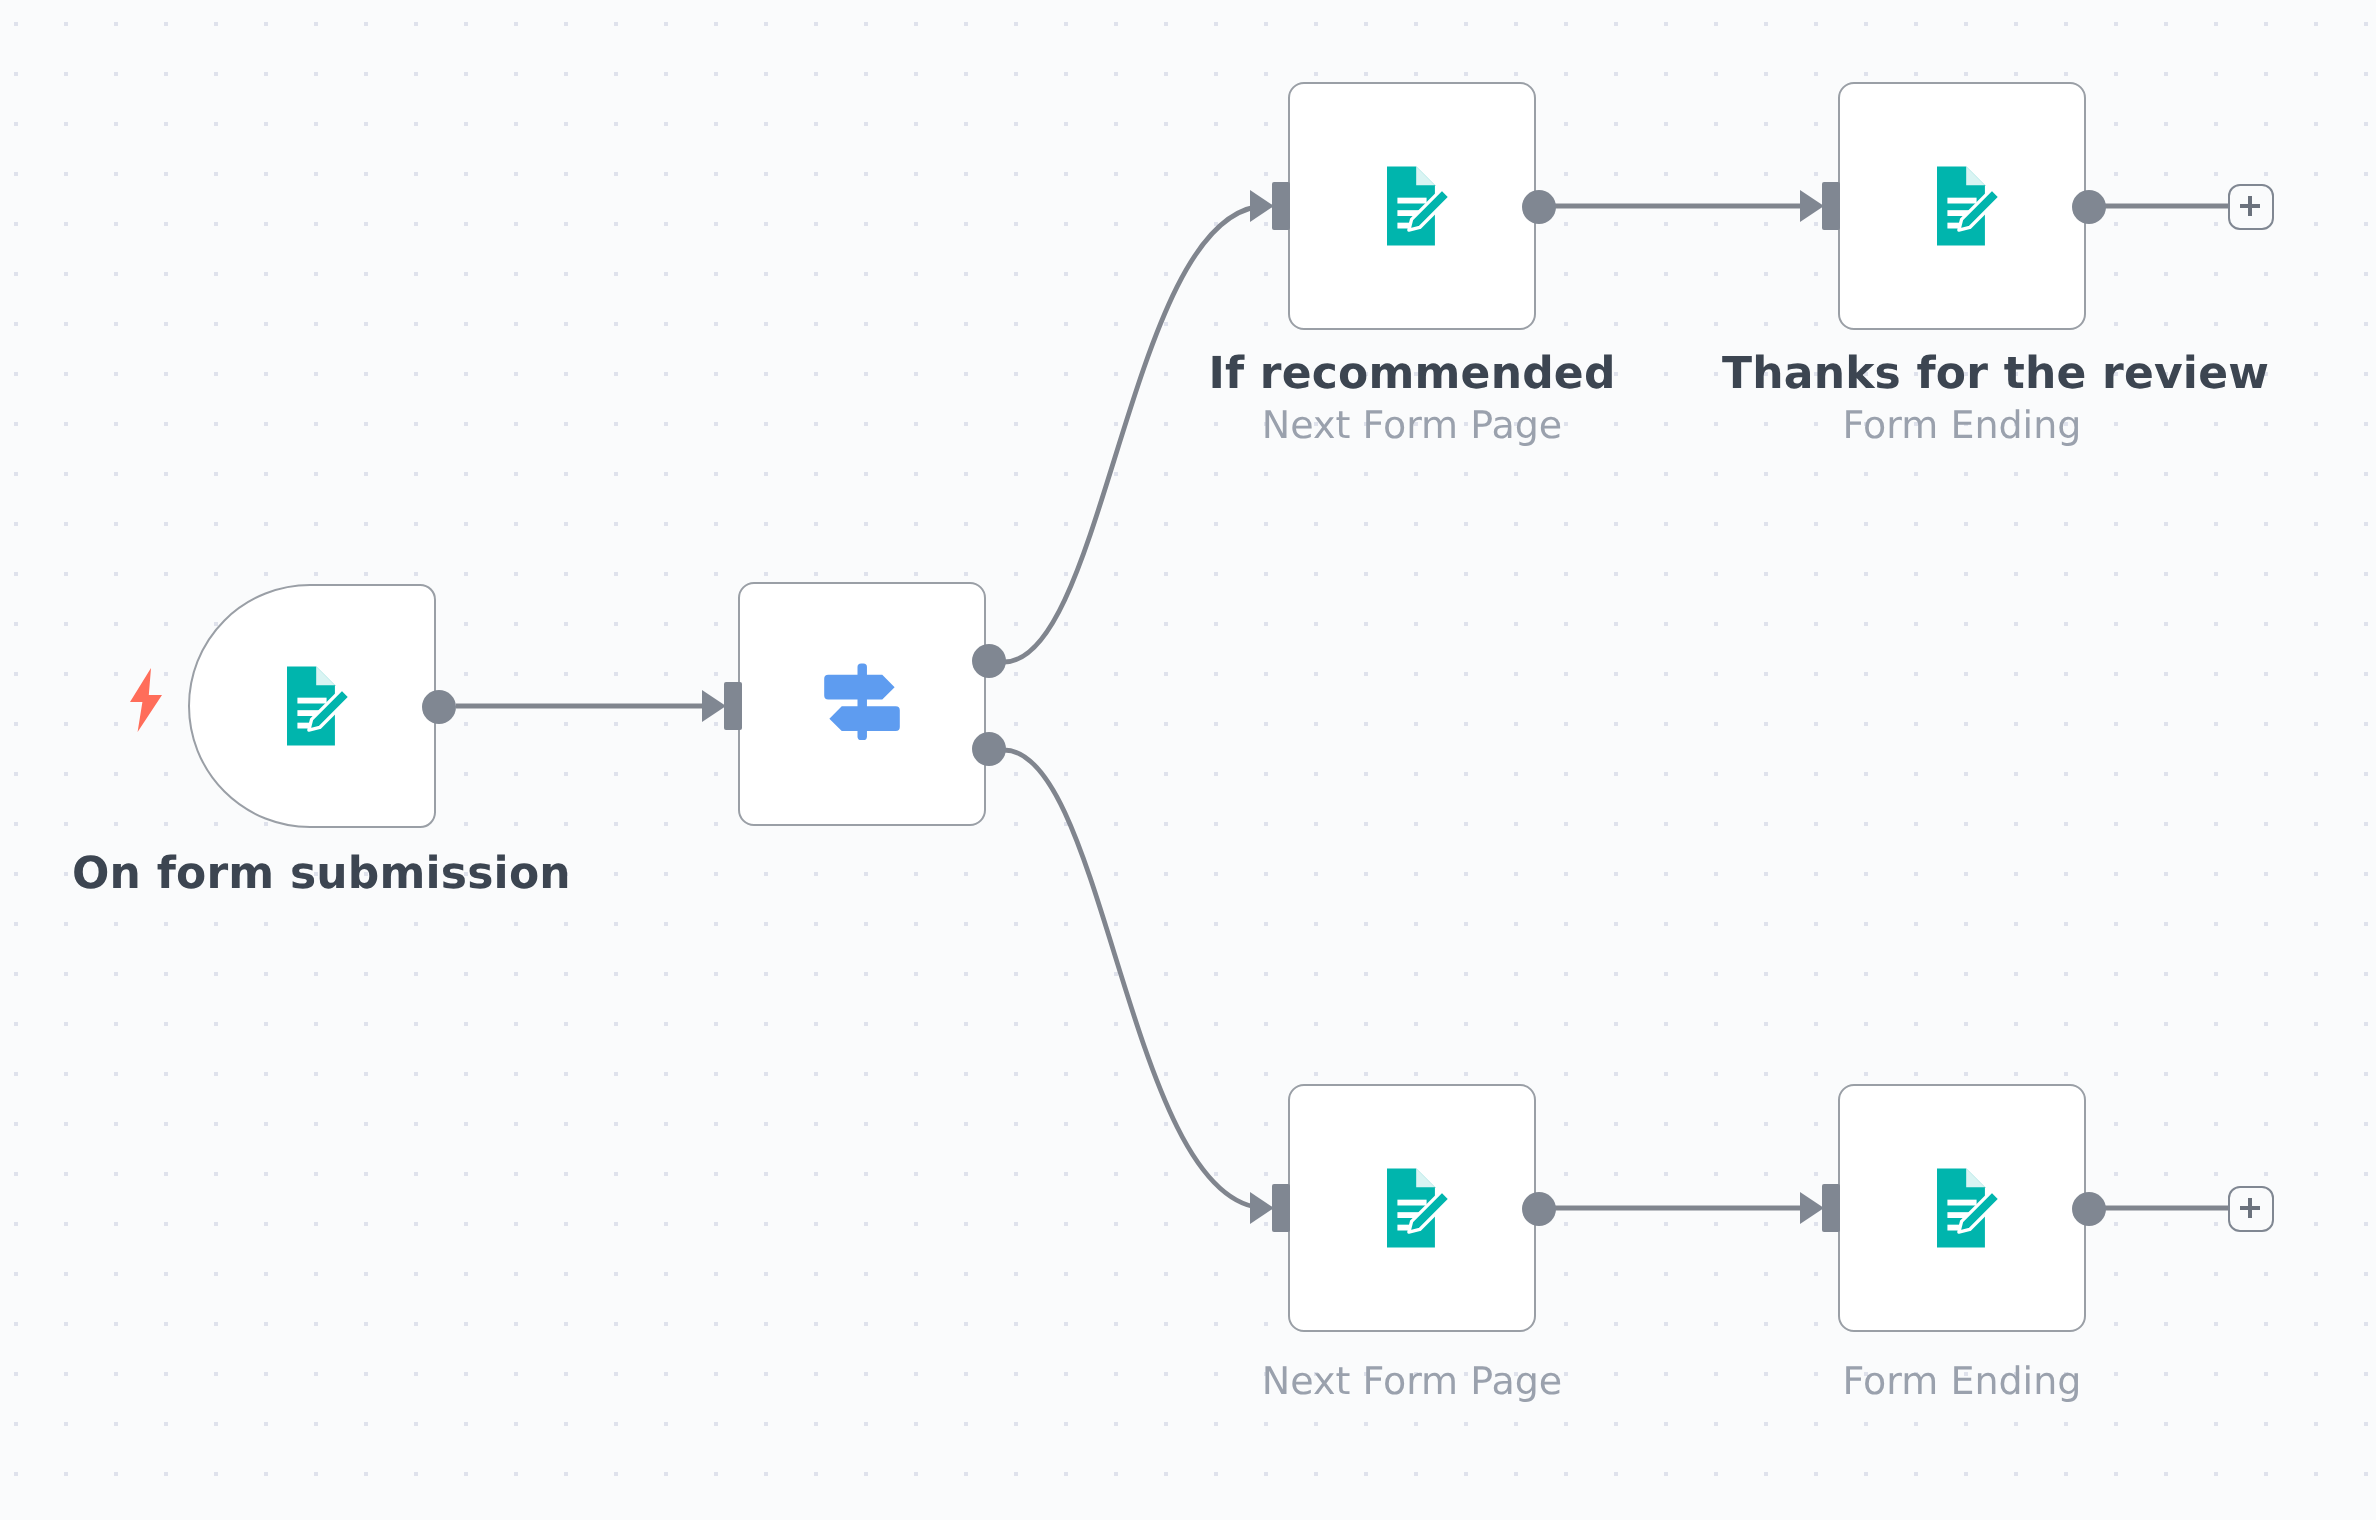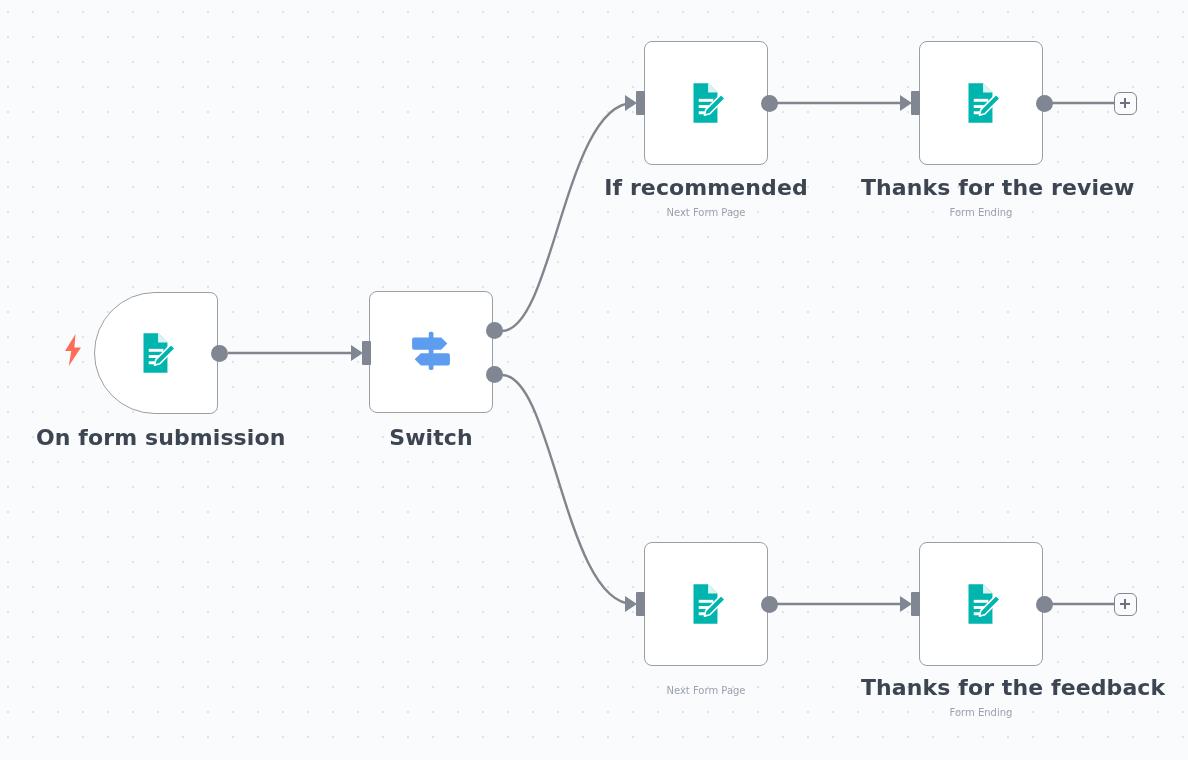--- a/index.html
+++ b/index.html
@@ -52,21 +52,21 @@
   }
   .caption .title {
     font-size: 22px;
     font-weight: 700;
     color: #3c4551;
     letter-spacing: .1px;
     line-height: 22px;
     white-space: nowrap;
   }
   .caption .subtitle {
-    font-size: 10px;
+    font-size: 19px;
     font-weight: 400;
     color: #9aa1ad;
     line-height: 20px;
     margin-top: 4px;
     white-space: nowrap;
   }
 
   
   .out-dot {
     position: absolute;
@@ -173,21 +173,20 @@
   <div class="node" style="left:369px; top:291px; width:124px; height:122px;">
     <svg class="glyph" width="54" height="54" viewBox="0 0 48 48">
       <rect x="22" y="6" width="4.2" height="34" rx="1.6" fill="#5e9cf0"></rect>
       <path fill="#5e9cf0" d="M9 11 h24 l5.5 5.5 L33 22 H9 a1.8 1.8 0 0 1 -1.8 -1.8 v-7.4 A1.8 1.8 0 0 1 9 11 z"></path>
       <path fill="#5e9cf0" d="M39 25 H15 l-5.5 5.5 L15 36 h24 a1.8 1.8 0 0 0 1.8 -1.8 v-7.4 A1.8 1.8 0 0 0 39 25 z"></path>
     </svg>
   </div>
   <div class="out-dot" style="left:486px; top:322px;"></div>
   <div class="out-dot" style="left:486px; top:366px;"></div>
   <div class="caption" style="left:331px; top:427px; width:200px;">
-    <div class="title">Switch</div>
   </div>
 
   <div class="in-port" style="left:625px; top:91px;">
     <div class="tri"></div>
     <div class="bar"></div>
   </div>
   <div class="node" style="left:644px; top:41px; width:124px; height:124px;">
     <svg class="glyph" width="50" height="50" viewBox="0 0 48 48">
       <path fill="#00b5ad" d="M12 5h14l9 9v29H12z"></path>
       <path fill="#ffffff" opacity="0.85" d="M26 5l9 9h-9z"></path>
@@ -253,17 +252,16 @@
       <path fill="#ffffff" opacity="0.85" d="M26 5l9 9h-9z"></path>
       <rect x="17" y="20" width="14" height="2.8" fill="#ffffff"></rect>
       <rect x="17" y="26" width="11" height="2.8" fill="#ffffff"></rect>
       <rect x="17" y="32" width="8" height="2.8" fill="#ffffff"></rect>
       <path fill="#00b5ad" stroke="#ffffff" stroke-width="1.6" stroke-linejoin="round" d="M38.4 15.8l3.9 3.9-14.6 14.6-5.2 1.3 1.3-5.2z"></path>
     </svg>
   </div>
   <div class="out-dot" style="left:1036px; top:596px;"></div>
   <div class="plus-btn" style="left:1114px; top:593px;"></div>
   <div class="caption" style="left:861px; top:677px; width:240px;">
-    <div class="title">Thanks for the feedback</div>
     <div class="subtitle">Form Ending</div>
   </div>
 
 </div>
 
 </body></html>

